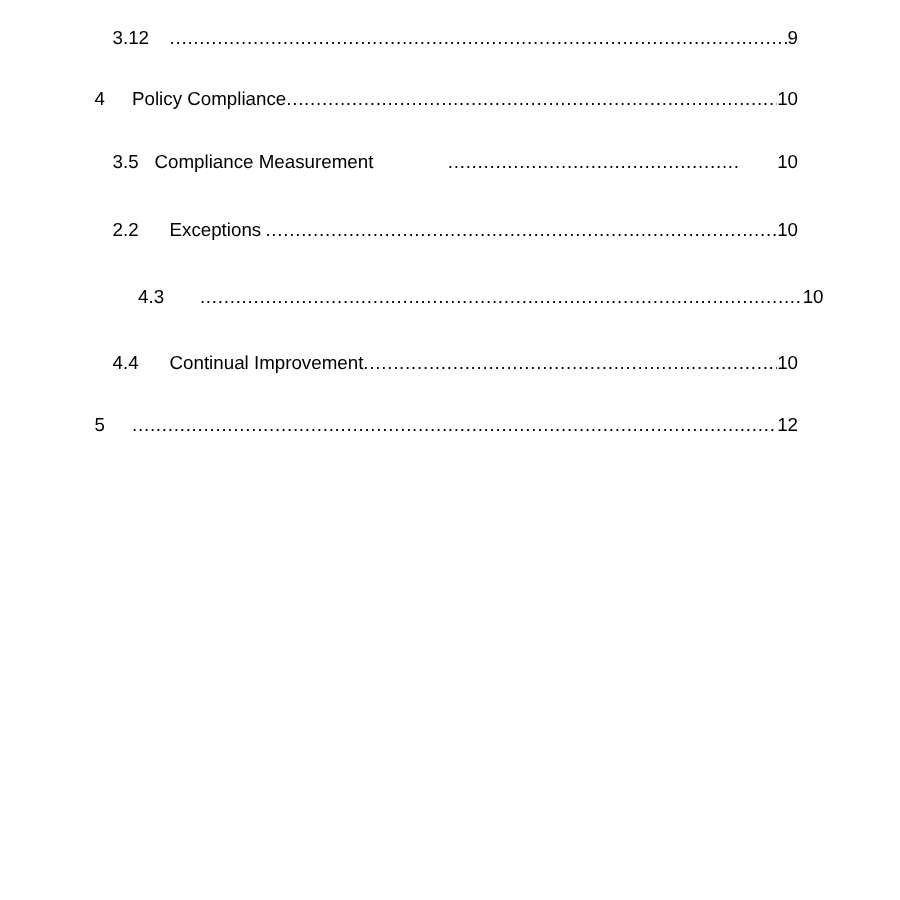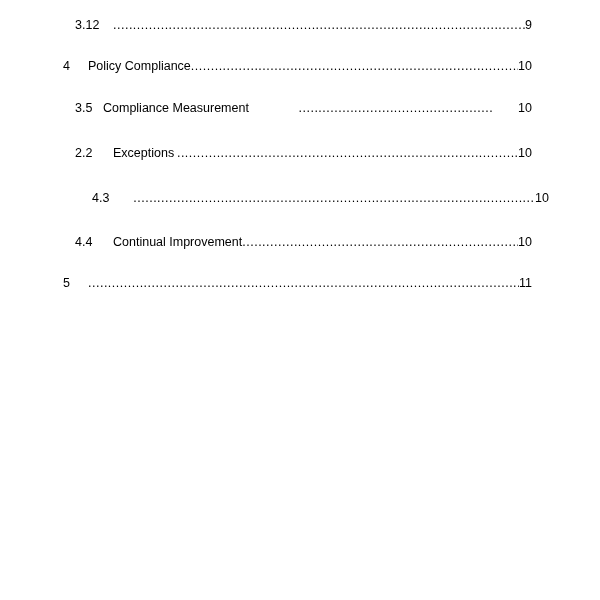--- a/index.html
+++ b/index.html
@@ -111,17 +111,17 @@
       <span class="toc-title">Continual Improvement</span>
       <span class="toc-dots"></span>
       <span class="toc-page">10</span>
     </div>
   </div>
 
   <div class="toc-entry" style="left:63px; top:275px; width:469px;">
     <span class="toc-num">5</span>
     <div class="toc-line" style="left:25px; right:0;">
       <span class="toc-dots"></span>
-      <span class="toc-page">11</span>
+      <span class="toc-page">12</span>
     </div>
   </div>
 
 </div>
 
 </body></html>

